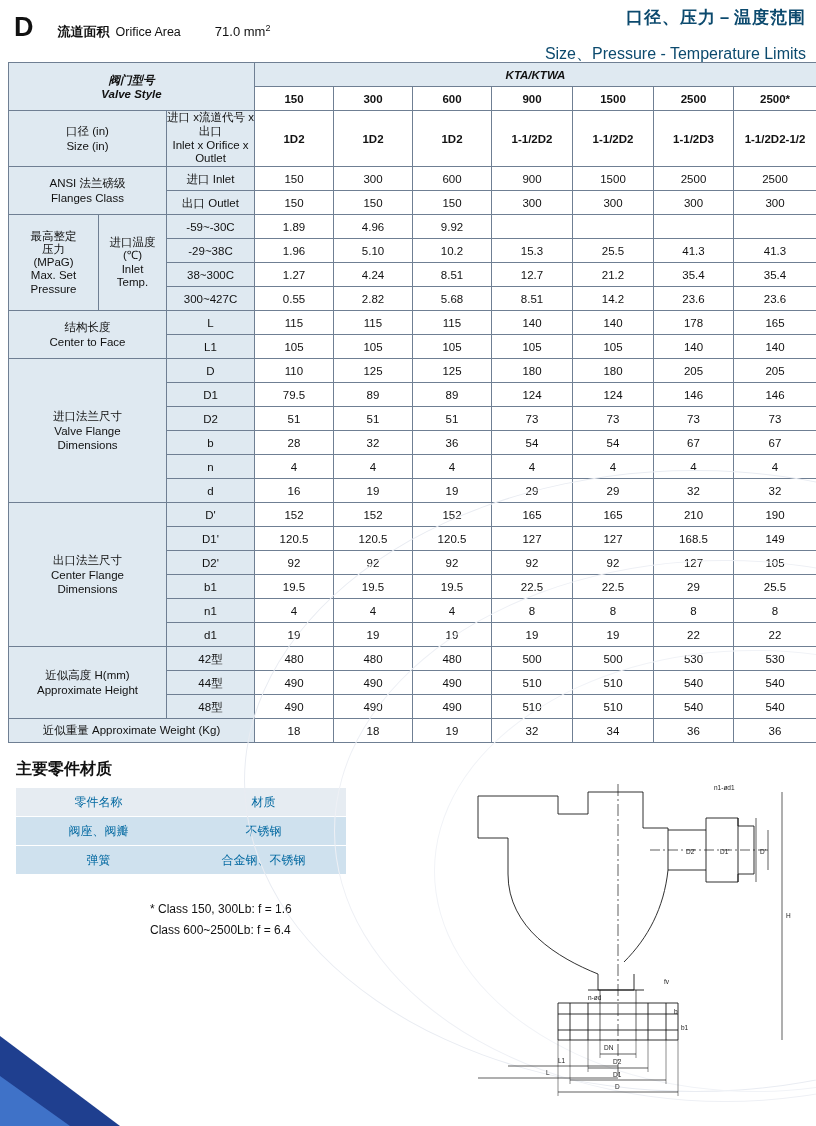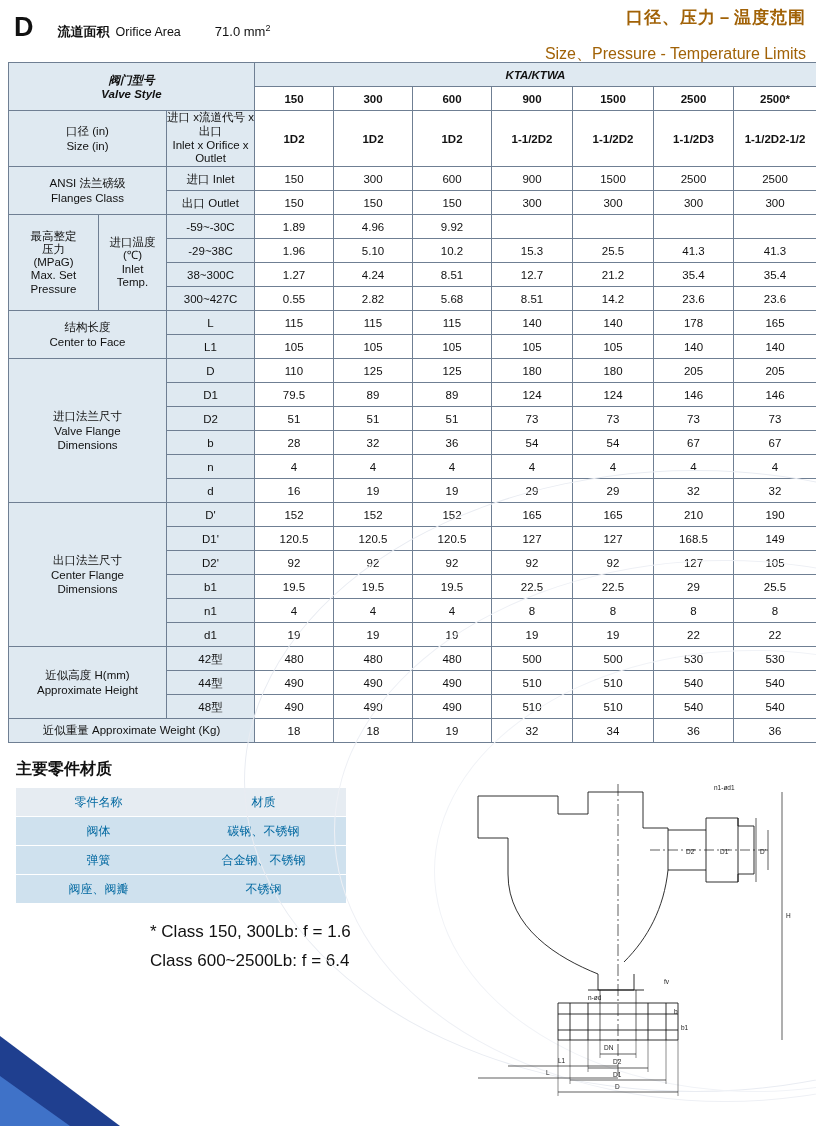--- a/index.html
+++ b/index.html
@@ -47,21 +47,21 @@
   
   .hdr {
     position: relative;
     height: 62px;
   }
   .hdr-right {
     position: absolute;
     right: 10px;
     top: 6px;
     text-align: right;
-    color: #a16207;
+    color: #0c4a6e;
   }
   .hdr-right .cn {
     font-size: 17px;
     font-weight: bold;
     letter-spacing: 1px;
   }
   .hdr-right .en {
     font-size: 16px;
     margin-top: 15px;
   }
@@ -154,23 +154,23 @@
     border-bottom: 1px solid #fff;
   }
   table.mat tr.head td {
     background: #e6ecf2;
     font-weight: normal;
   }
   table.mat tr.row td {
     background: #cfe1ee;
   }
   .class-note {
-    margin-top: 14px;
+    margin-top: 24px;
     margin-left: 150px;
-    font-size: 17px;
+    font-size: 12px;
     color: #111;
     line-height: 1.7;
   }
   .drawing {
     position: absolute;
     right: 8px;
     bottom: 18px;
     width: 370px;
     height: 330px;
   }
@@ -537,30 +537,26 @@
     <colgroup>
         <col style="width:165px">
         <col style="width:165px">
       </colgroup>
     <tbody>
       <tr class="head">
         <td>零件名称</td>
         <td>材质</td>
       </tr>
       <tr class="row">
-        <td>阀体</td>
-        <td>碳钢、不锈钢</td>
+        <td>阀座、阀瓣</td>
+        <td>不锈钢</td>
       </tr>
       <tr class="row">
         <td>弹簧</td>
         <td>合金钢、不锈钢</td>
-      </tr>
-      <tr class="row">
-        <td>阀座、阀瓣</td>
-        <td>不锈钢</td>
       </tr>
     </tbody>
   </table>
 
   <div class="class-note">
     <div>* Class 150, 300Lb:   f = 1.6</div>
     <div>Class 600~2500Lb:   f = 6.4</div>
   </div>
 
   <div class="drawing">

